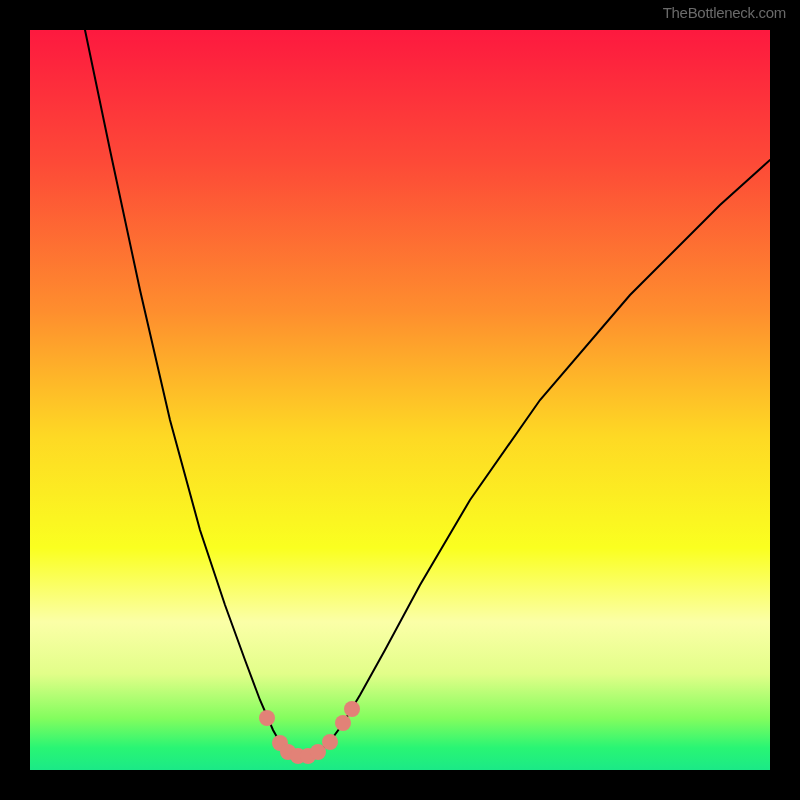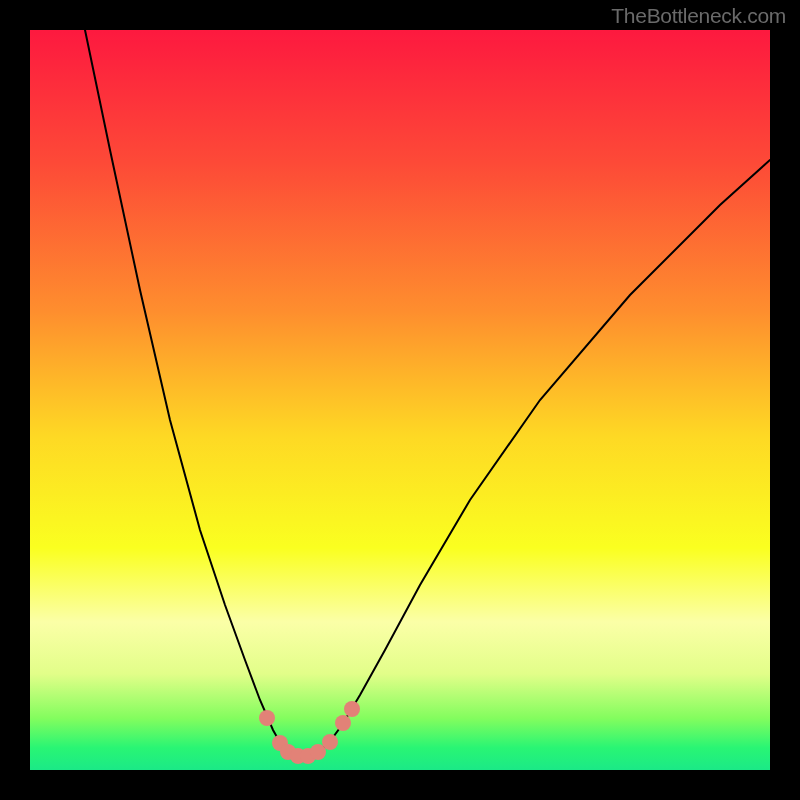--- a/index.html
+++ b/index.html
@@ -9,21 +9,21 @@
     height: 800px;
     background: #000;
     position: relative;
     font-family: Arial, sans-serif;
   }
   .watermark {
     position: absolute;
     top: 4px;
     right: 14px;
     color: #6a6a6a;
-    font-size: 21px;
+    font-size: 15px;
     font-weight: 500;
     z-index: 10;
     letter-spacing: -0.3px;
   }
   .plot-area {
     position: absolute;
     left: 30px;
     top: 30px;
     width: 740px;
     height: 740px;

